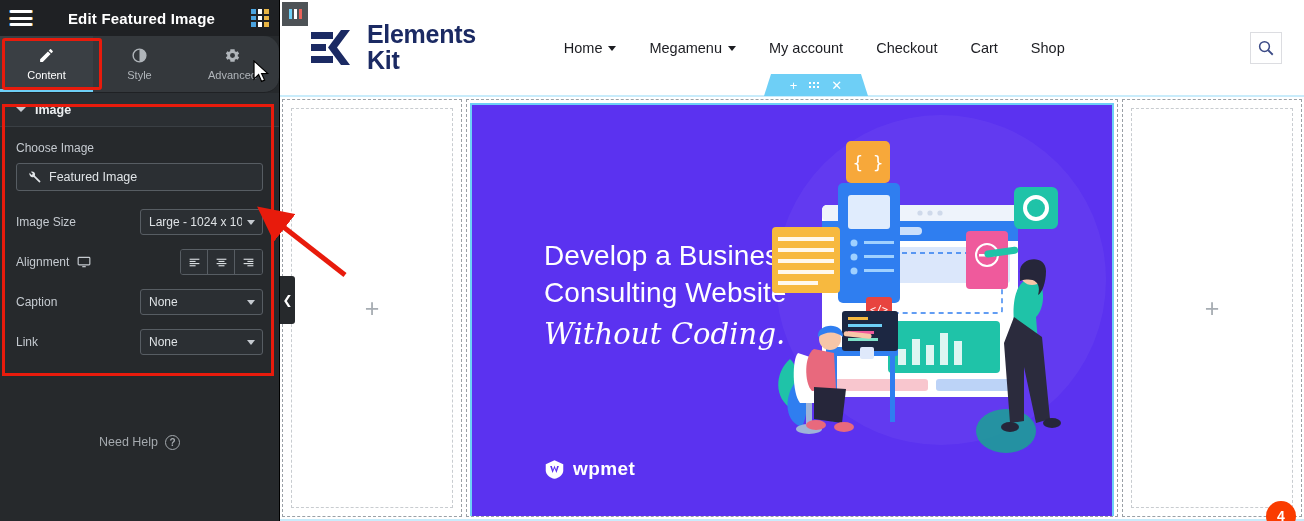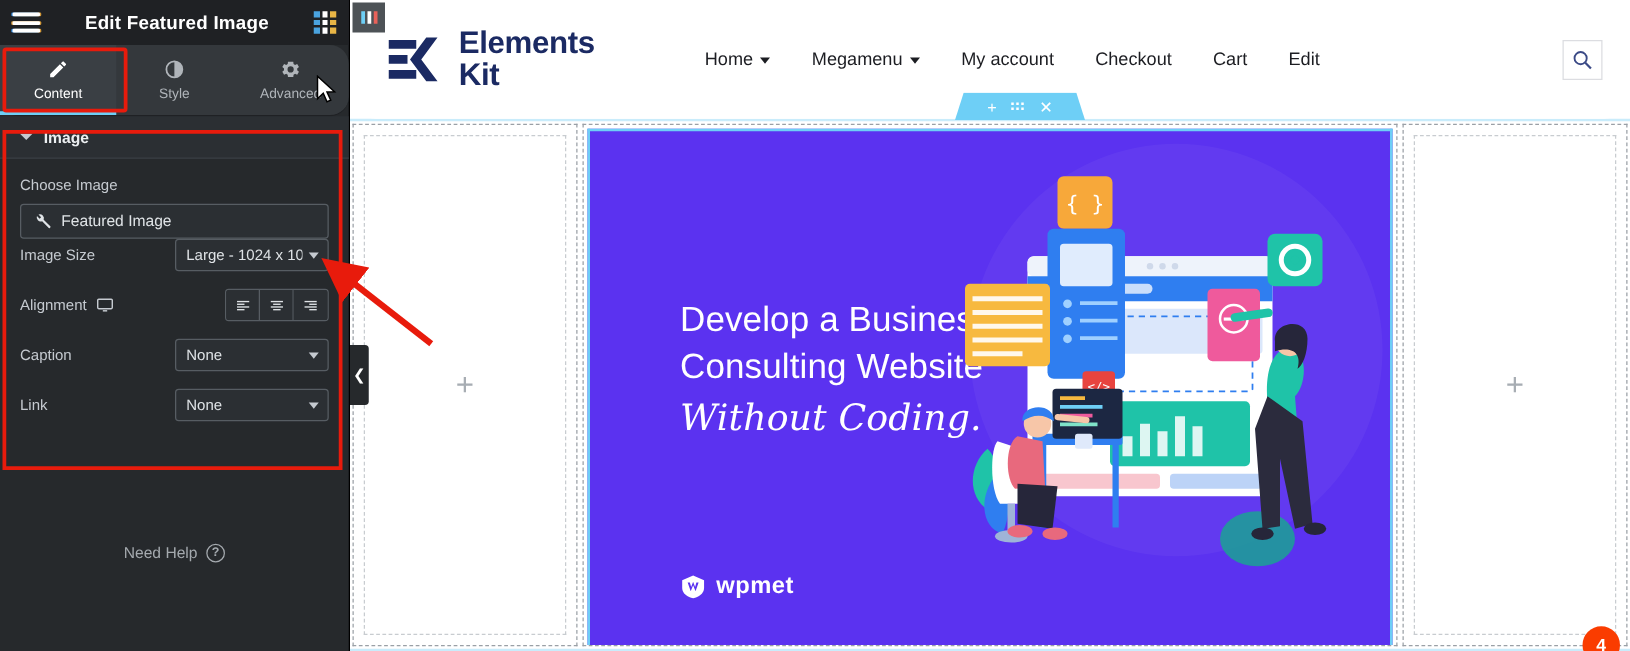--- a/index.html
+++ b/index.html
@@ -306,21 +306,21 @@
       <div>
         <div class="ctl-label">Choose Image</div>
         <div class="media-field">
           <svg width="14" height="14" viewBox="0 0 24 24">
             <path fill="#dfe3e6" d="M22.7 19l-9.1-9.1a5.5 5.5 0 0 0-7.1-7.1l3.6 3.6-2.1 2.1-3.6-3.6a5.5 5.5 0 0 0 7.1 7.1l9.1 9.1a1 1 0 0 0 1.4 0l.7-.7a1 1 0 0 0 0-1.4z"></path>
           </svg>
           <span>Featured Image</span>
         </div>
       </div>
 
-      <div class="ctl-row" style="">
+      <div class="ctl-row" style="margin-top:18px;">
         <span class="ctl-label">Image Size</span>
         <div class="select-box">
           <span class="sel-val">Large - 1024 x 102</span>
           <span class="sel-caret"></span>
         </div>
       </div>
 
       <div class="ctl-row">
         <span class="ctl-label">Alignment</span>
         <span class="device-icon">
@@ -419,21 +419,21 @@
         <div class="nav-item">
           <span>My account</span>
         </div>
         <div class="nav-item">
           <span>Checkout</span>
         </div>
         <div class="nav-item">
           <span>Cart</span>
         </div>
         <div class="nav-item">
-          <span>Edit</span>
+          <span>Shop</span>
         </div>
       </div>
 
       <div class="search-btn">
         <svg width="18" height="18" viewBox="0 0 24 24">
           <circle cx="10" cy="10" r="6.5" fill="none" stroke="#3b4a86" stroke-width="2"></circle>
           <line x1="15" y1="15" x2="21" y2="21" stroke="#3b4a86" stroke-width="2.4"></line>
         </svg>
       </div>
     </div>

